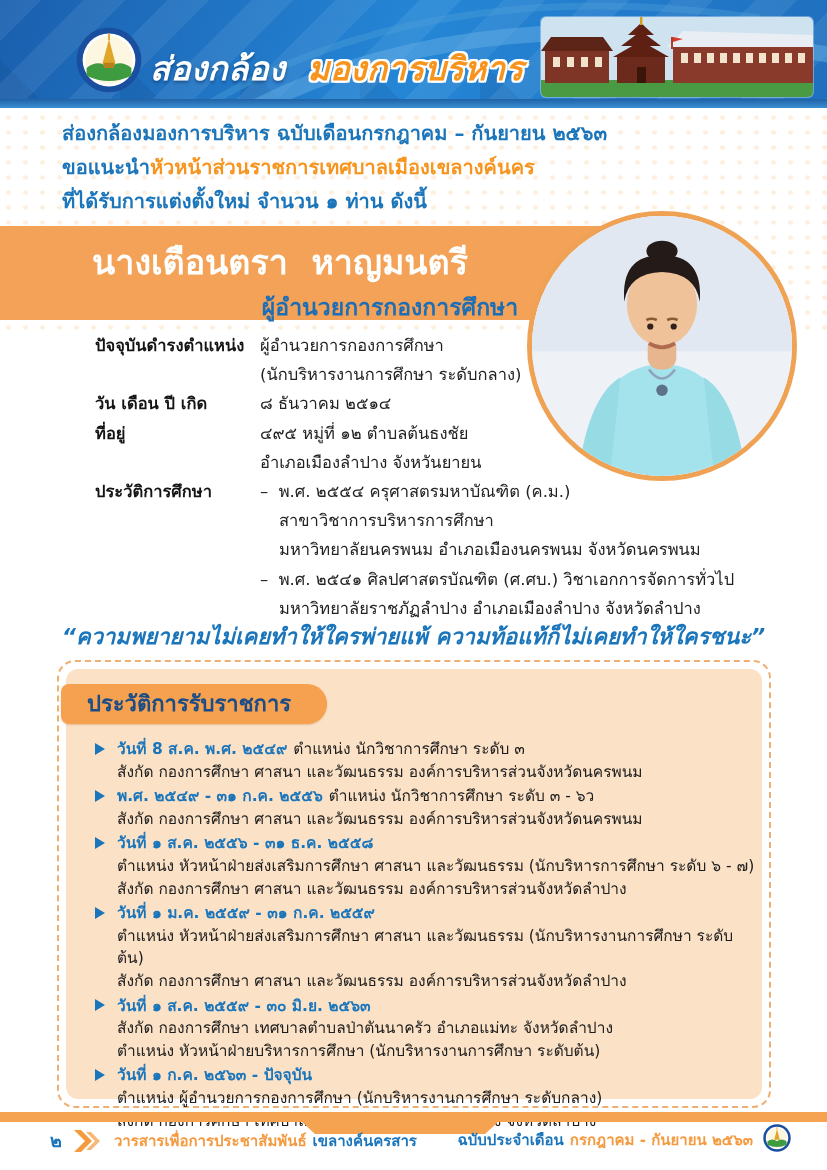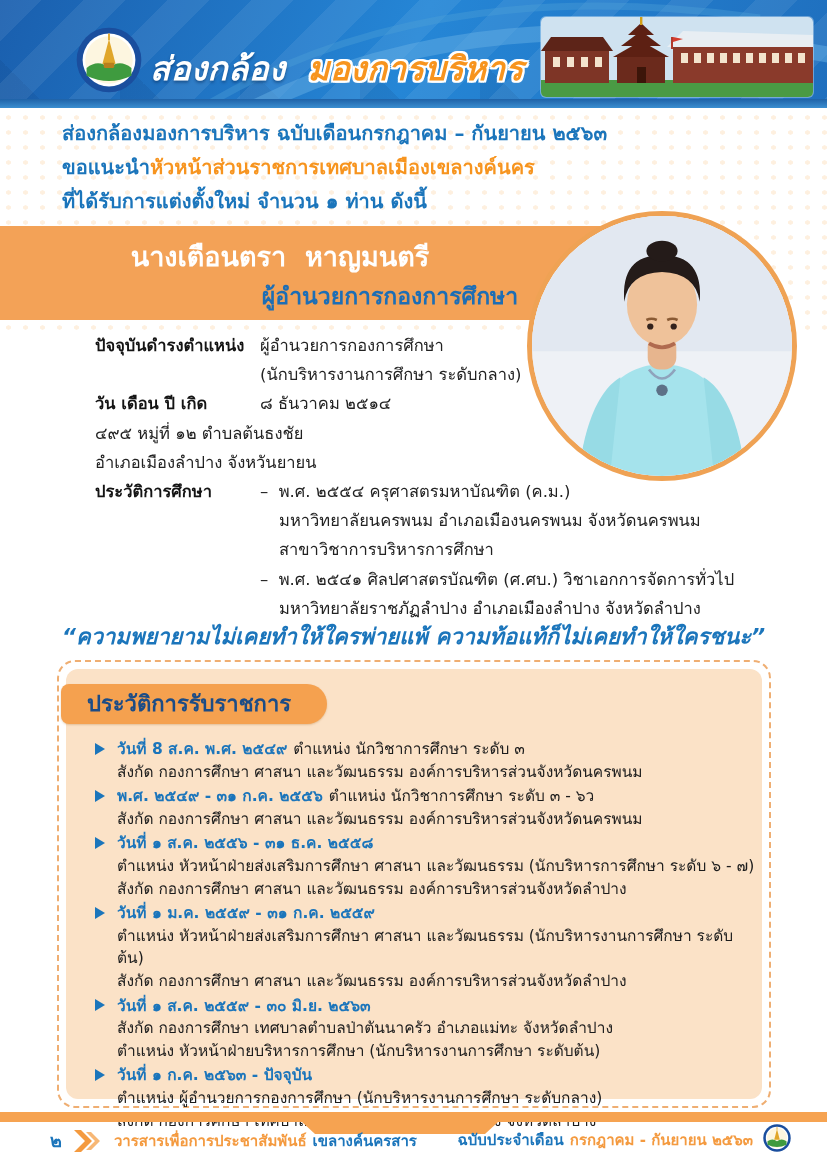--- a/index.html
+++ b/index.html
@@ -26,21 +26,21 @@
 
   
   .dots-band { position:absolute; left:0; top:110px; width:827px; height:230px;
     background-image:radial-gradient(rgba(247,148,30,.14) 2.2px, transparent 2.7px);
     background-size:17px 15px; }
   .intro { position:absolute; left:62px; top:116px; width:700px; font-size:20px; font-weight:bold; line-height:34px; color:#1b75bb; }
   .intro .hl { color:#f7941e; }
 
   
   .banner { position:absolute; left:0; top:226px; width:648px; height:94px; background:#f3a257; border-radius:0 12px 12px 0; }
-  .banner-name { margin-top:9px; width:100%; padding-right:88px; text-align:center; font-size:27px; font-weight:bold; color:#ffffff; white-space:pre; }
+  .banner-name { margin-top:9px; width:100%; padding-right:88px; text-align:center; font-size:34px; font-weight:bold; color:#ffffff; white-space:pre; }
   .banner-pos { width:100%; padding-left:132px; text-align:center; font-size:23px; font-weight:bold; color:#1d6eb5; }
   .photo { position:absolute; left:527px; top:211px; width:270px; height:270px; border-radius:50%; border:5px solid #efa254; overflow:hidden; background:#e9edf4; }
 
   
   .details { position:absolute; left:95px; top:331px; width:640px; font-size:16.5px; line-height:29.2px; color:#222222; }
   .d-row { display:flex; }
   .d-label { width:165px; flex:0 0 165px; font-weight:bold; color:#141414; }
   .d-line { white-space:pre-wrap; }
   .d-line.ind { padding-left:19px; }
 
@@ -172,31 +172,32 @@
         <div class="d-line">(นักบริหารงานการศึกษา ระดับกลาง)</div>
       </div>
     </div>
     <div class="d-row">
       <div class="d-label">วัน เดือน ปี เกิด</div>
       <div class="d-value">
         <div class="d-line">๘ ธันวาคม ๒๕๑๔</div>
       </div>
     </div>
     <div class="d-row">
+      <div class="d-label">ที่อยู่</div>
       <div class="d-value">
         <div class="d-line">๔๙๕ หมู่ที่ ๑๒ ตำบลต้นธงชัย</div>
         <div class="d-line">อำเภอเมืองลำปาง จังหวันยายน</div>
       </div>
     </div>
     <div class="d-row">
       <div class="d-label">ประวัติการศึกษา</div>
       <div class="d-value">
         <div class="d-line">–  พ.ศ. ๒๕๕๔ ครุศาสตรมหาบัณฑิต (ค.ม.)</div>
+        <div class="d-line ind">สาขาวิชาการบริหารการศึกษา</div>
         <div class="d-line ind">มหาวิทยาลัยนครพนม อำเภอเมืองนครพนม จังหวัดนครพนม</div>
-        <div class="d-line ind">สาขาวิชาการบริหารการศึกษา</div>
         <div class="d-line">–  พ.ศ. ๒๕๔๑ ศิลปศาสตรบัณฑิต (ศ.ศบ.) วิชาเอกการจัดการทั่วไป</div>
         <div class="d-line ind">มหาวิทยาลัยราชภัฏลำปาง อำเภอเมืองลำปาง จังหวัดลำปาง</div>
       </div>
     </div>
   </div>
 
   <div class="quote">“ความพยายามไม่เคยทำให้ใครพ่ายแพ้ ความท้อแท้ก็ไม่เคยทำให้ใครชนะ”</div>
 
   <div class="career">
     <div class="career-inner"></div>

